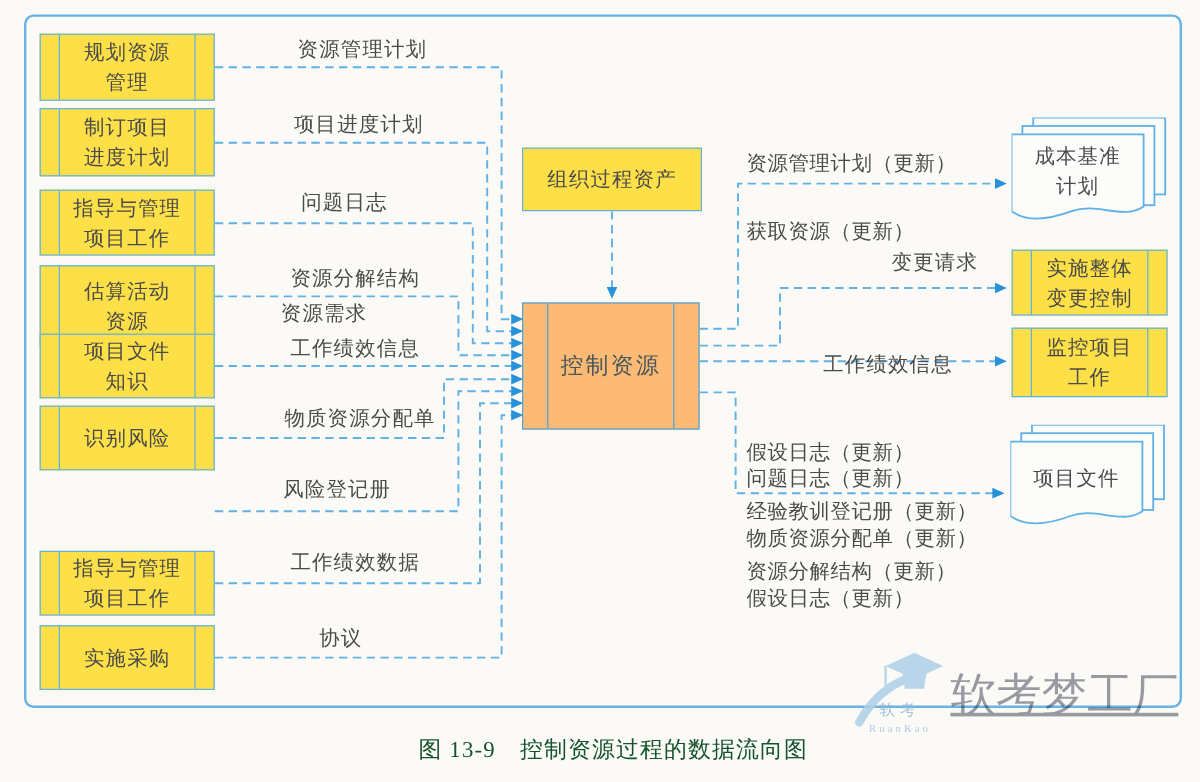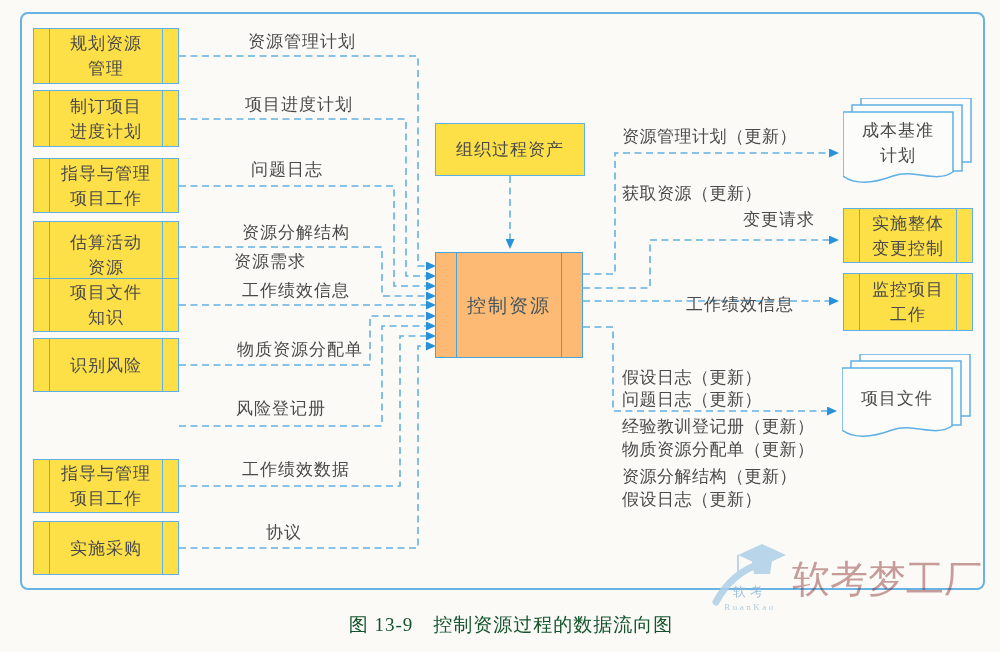--- a/index.html
+++ b/index.html
@@ -24,21 +24,21 @@
           white-space:nowrap;z-index:2;}
   .rlabel{position:absolute;transform:translate(0,-50%);font-size:17px;letter-spacing:0.5px;
           white-space:nowrap;z-index:2;}
   .docstack{position:absolute;z-index:2;}
   .docstack svg{position:absolute;left:0;top:0;}
   .doclabel{position:absolute;display:flex;align-items:center;justify-content:center;text-align:center;
             white-space:pre-line;font-size:17px;line-height:25px;letter-spacing:1px;}
   .caption{position:absolute;left:511px;top:612px;transform:translateX(-50%);
            font-size:19px;letter-spacing:1px;white-space:nowrap;color:#14532d;z-index:2;}
   .wm-brand{position:absolute;left:792px;top:554px;font-size:38px;letter-spacing:0px;
-            color:#7f1d1d;opacity:0.42;z-index:5;white-space:nowrap;}
+            color:#0f172a;opacity:0.42;z-index:5;white-space:nowrap;text-decoration:underline;}
   .wm-logo{position:absolute;left:708px;top:538px;z-index:5;opacity:0.85;}
 </style>
 </head>
 <body>
 
 <div class="canvas">
 
   <div class="frame"></div>
 
   <svg class="wires" width="1000" height="652" viewBox="0 0 1000 652">

